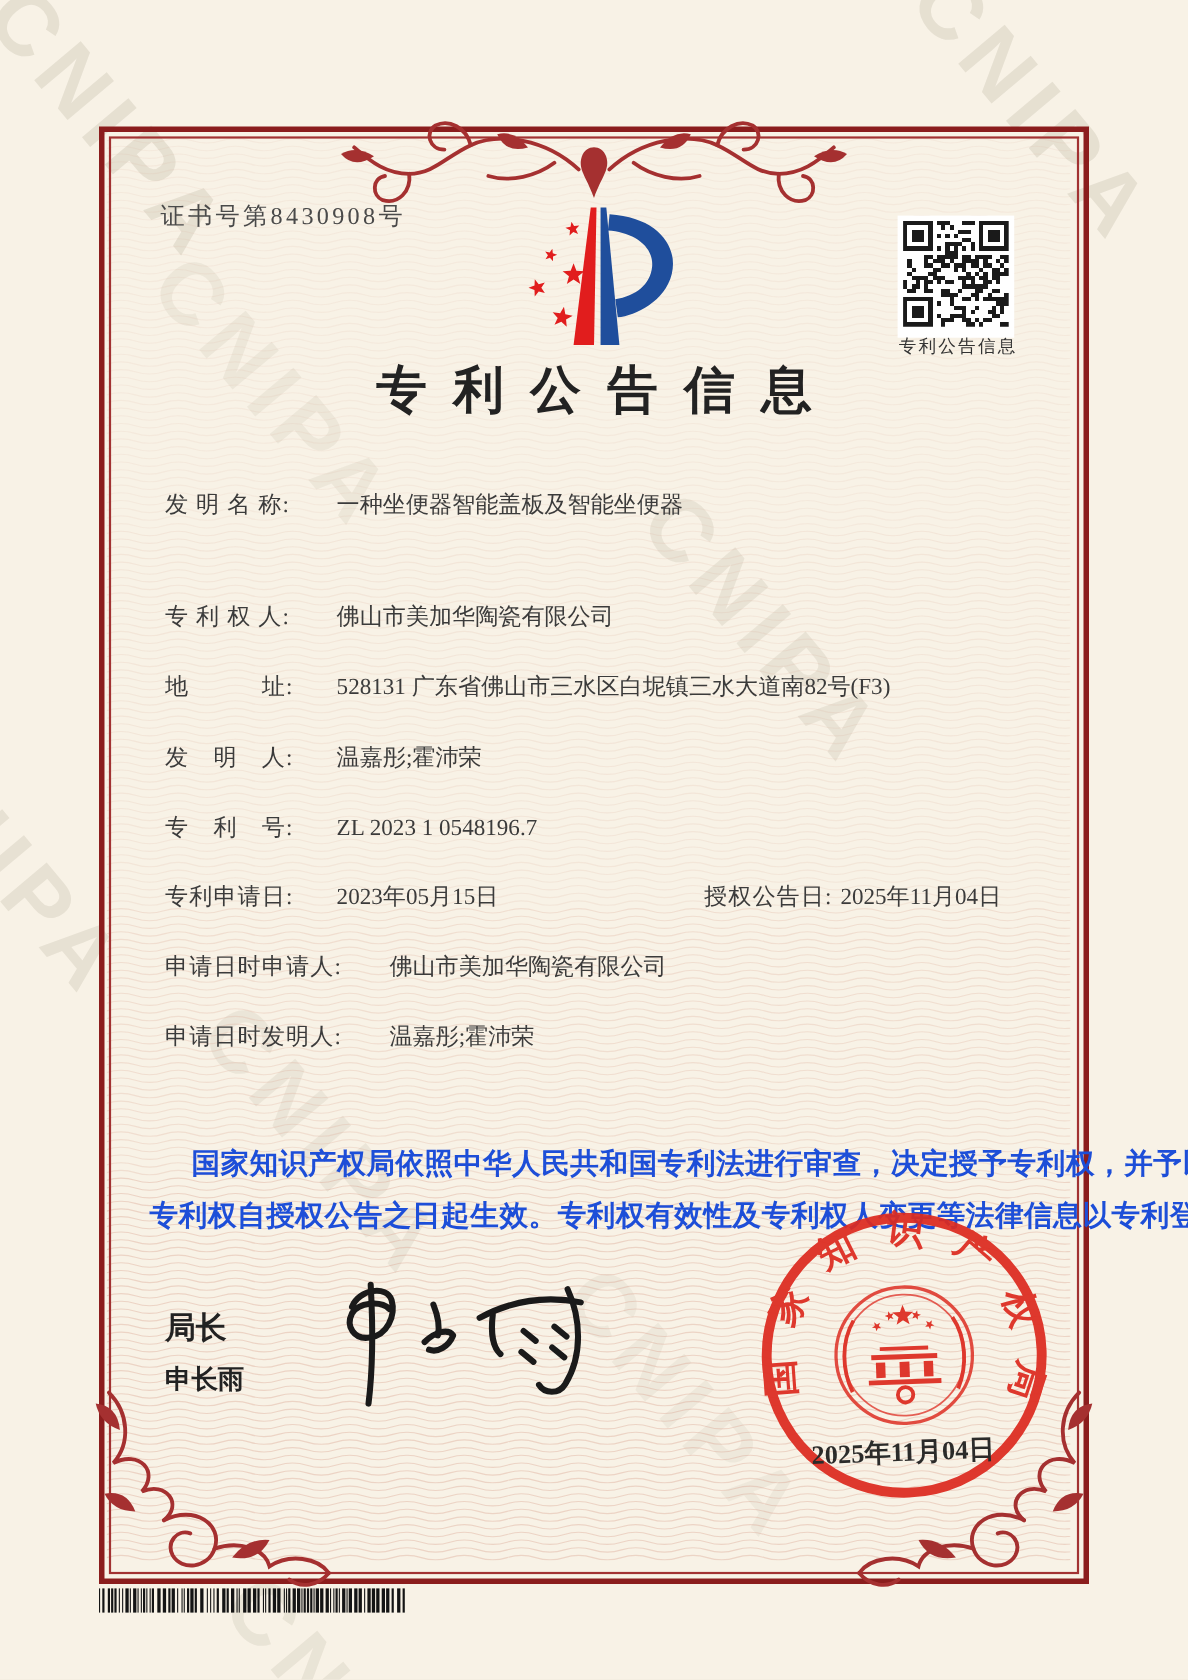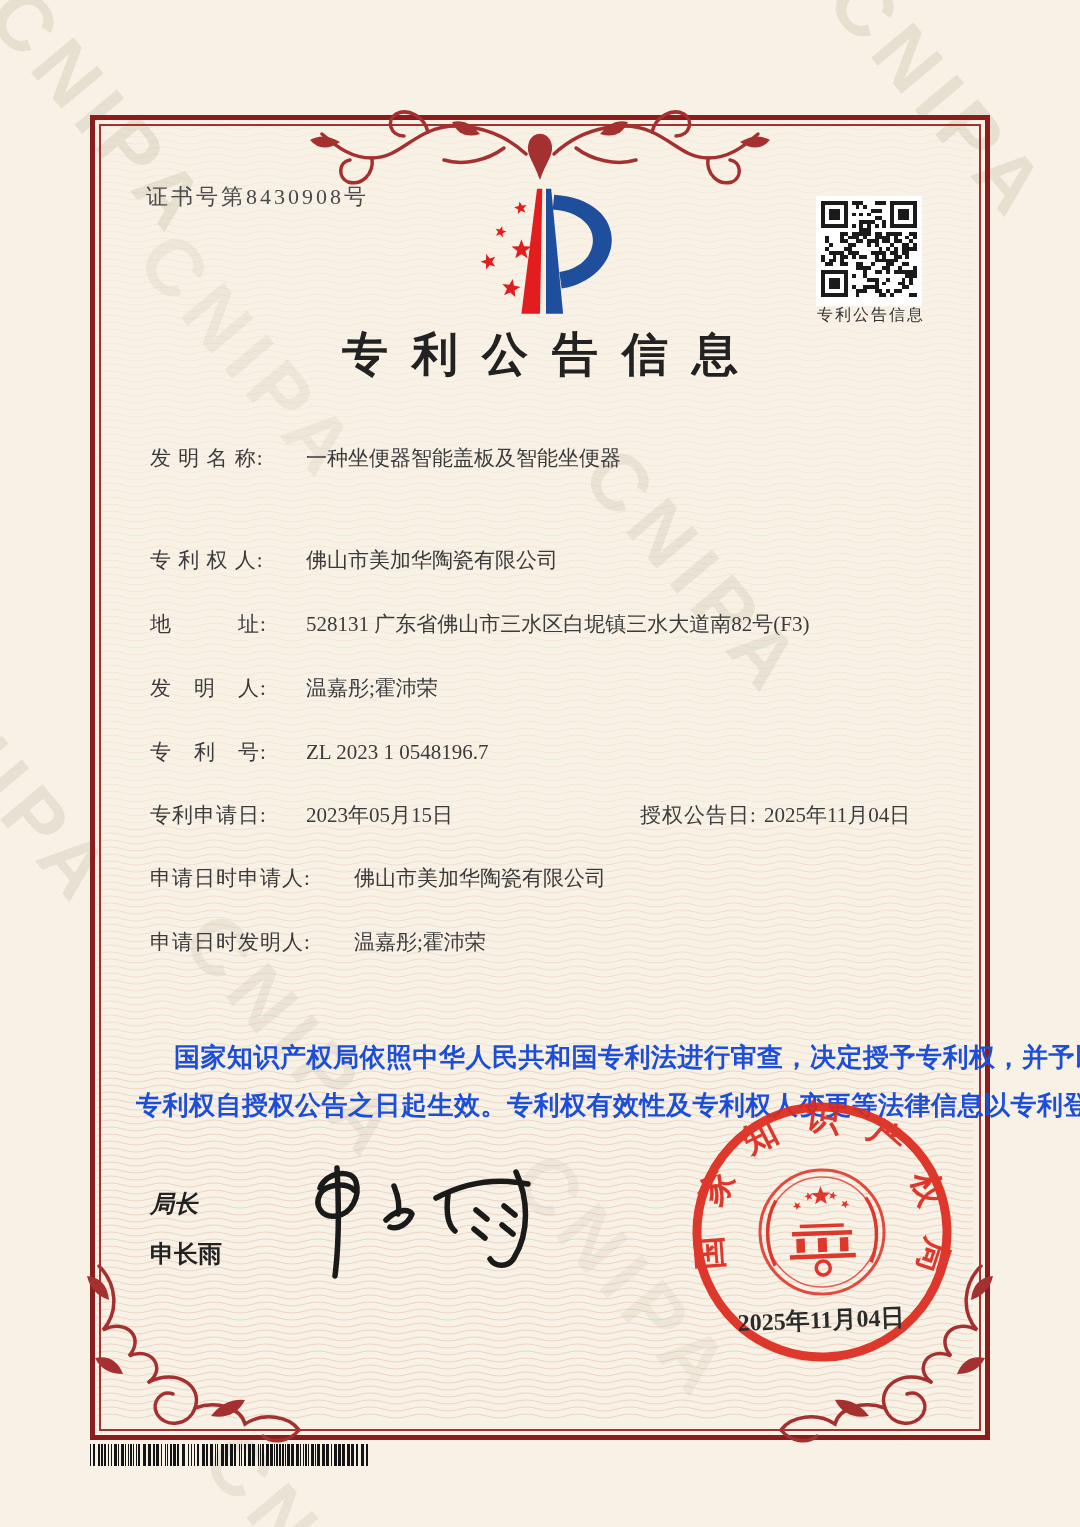--- a/index.html
+++ b/index.html
@@ -27,22 +27,22 @@
   #title{left:0;top:324px;width:1080px;text-align:center;font-size:46px;font-weight:700;
          letter-spacing:24px;color:#222;text-indent:24px;}
   .row{position:absolute;z-index:5;font-size:21px;white-space:nowrap;color:#3b3b3b;}
   .row .lbl{display:inline-block;letter-spacing:1px;}
   .lblw{width:150px;}
   .lblw2{width:118px;}
   .val{margin-left:6px;}
   #stmt{position:absolute;left:136px;top:1034px;width:814px;z-index:5;font-size:26px;
         color:#1d4ed8;letter-spacing:0.5px;line-height:48px;white-space:nowrap;font-weight:bold;}
   #stmt .l1{text-indent:38px;}
-  #sig-title{left:150px;top:1188px;font-size:24px;font-weight:700;
-             font-family:"Liberation Sans","DejaVu Sans",sans-serif;color:#222;font-style:italic;}
+  #sig-title{left:150px;top:1188px;font-size:28px;font-weight:700;
+             font-family:"Liberation Sans","DejaVu Sans",sans-serif;color:#222;}
   #sig-name{left:150px;top:1238px;font-size:24px;font-weight:700;
             font-family:"Liberation Sans","DejaVu Sans",sans-serif;color:#222;}
   #sig-script{position:absolute;left:290px;top:1162px;z-index:5;}
   #seal{position:absolute;left:684px;top:1094px;z-index:6;opacity:0.93;transform:rotate(-2deg);}
   #footer-page{left:0;top:1384px;width:1080px;text-align:center;font-size:17px;color:#333;}
   #barcode{position:absolute;left:90px;top:1444px;width:282px;height:22px;z-index:5;
            font-size:0;line-height:0;}
   #barcode span{display:inline-block;height:22px;vertical-align:top;}
 </style>
 </head>

